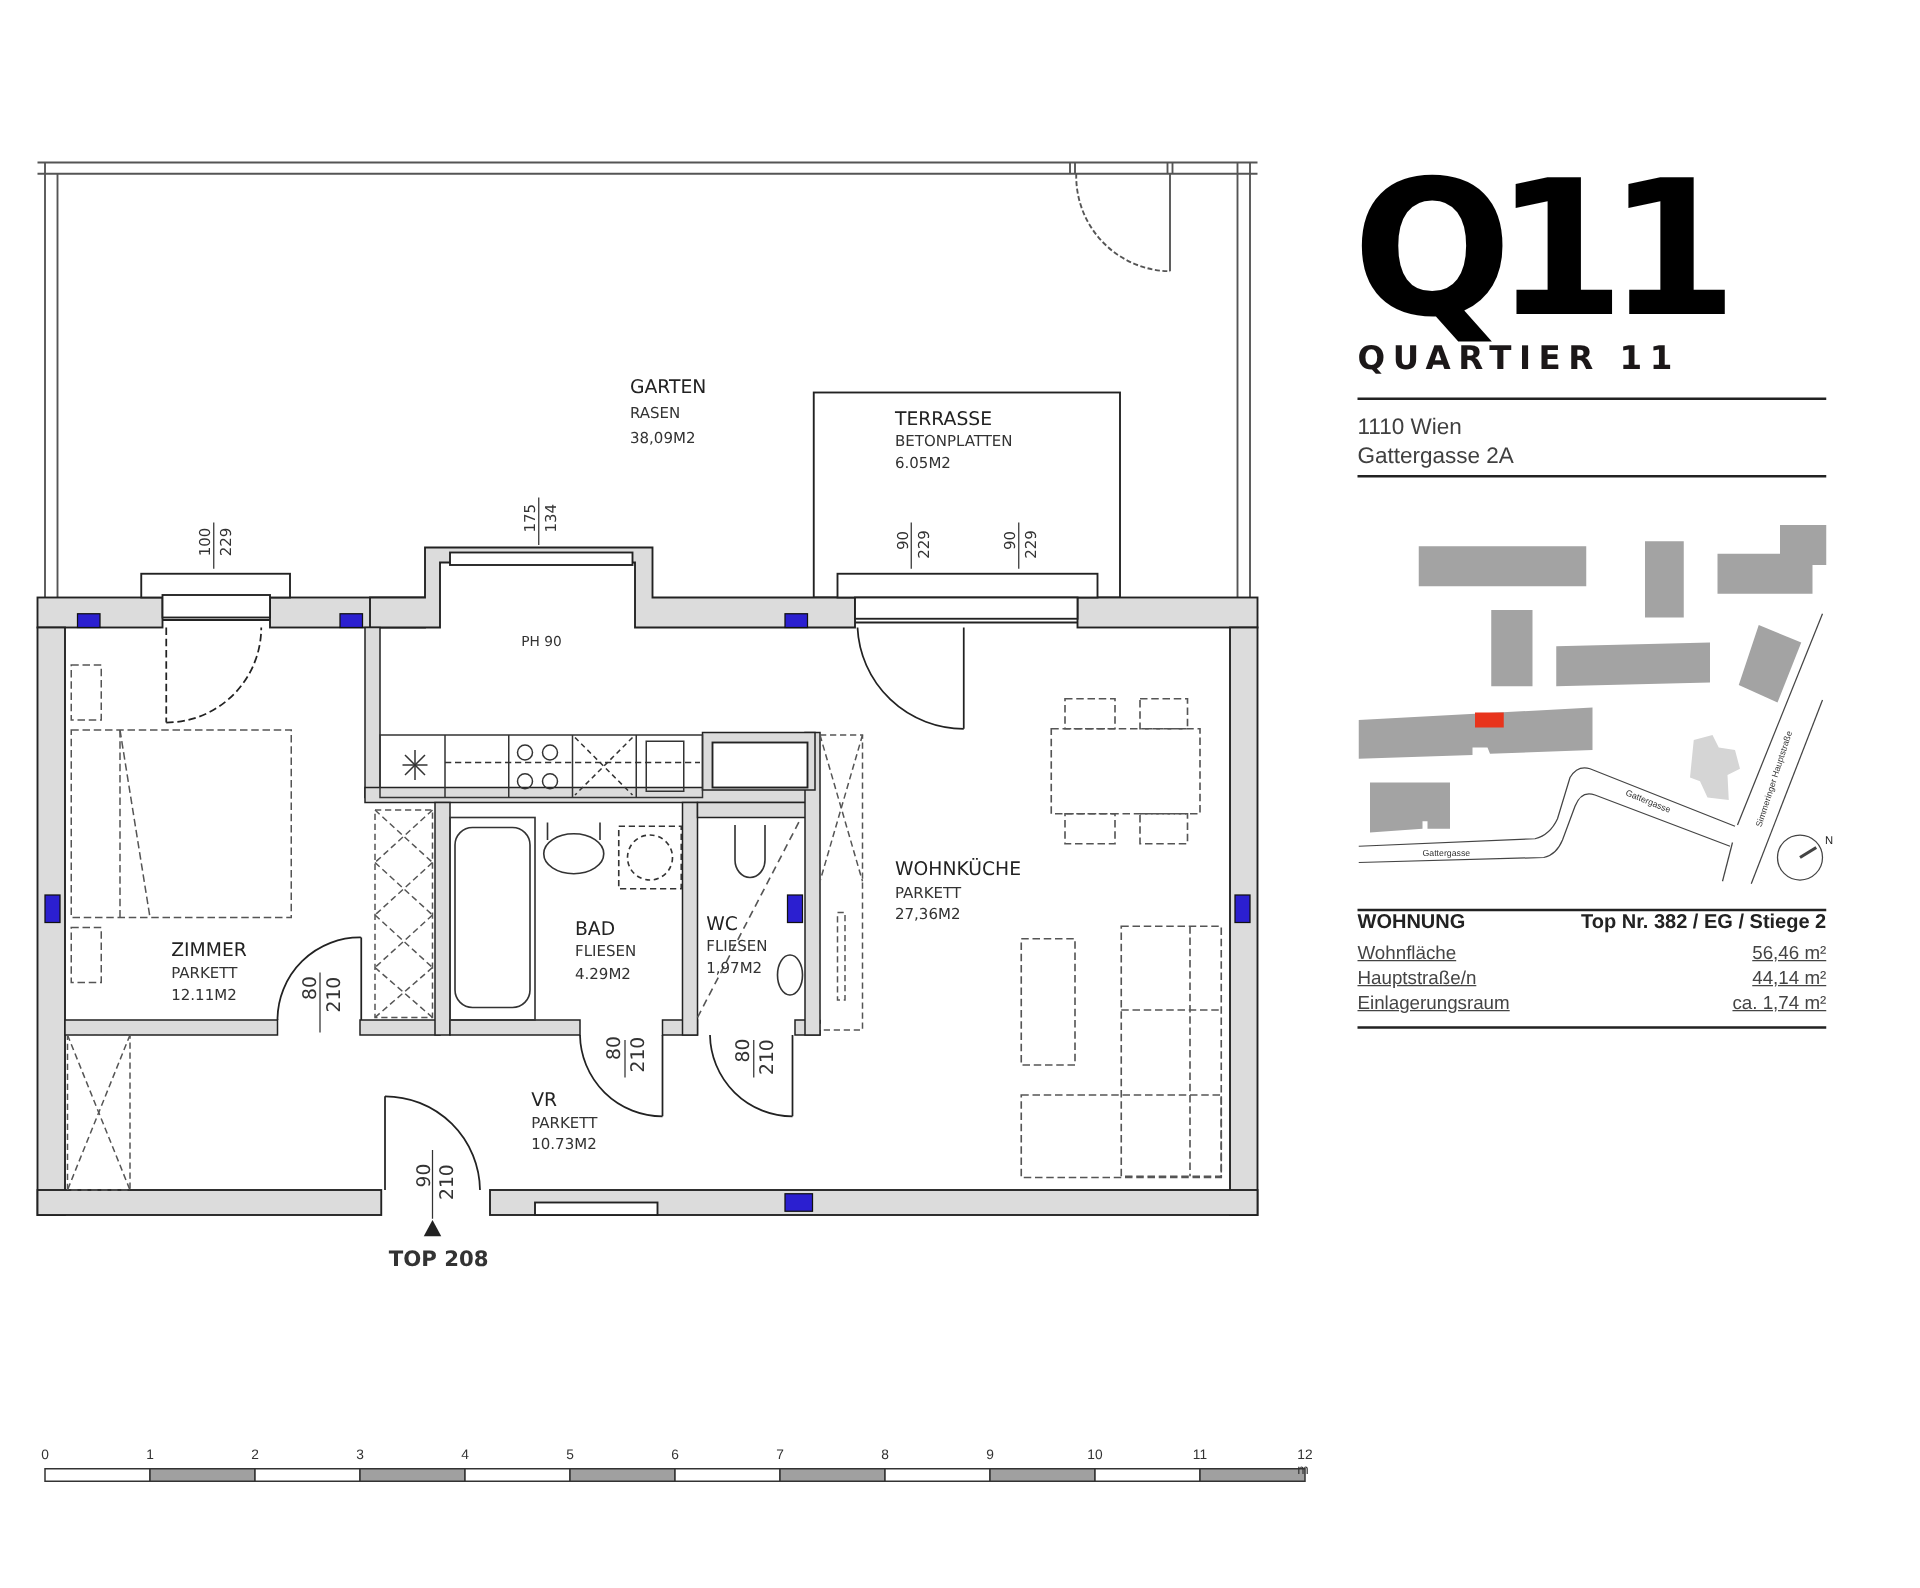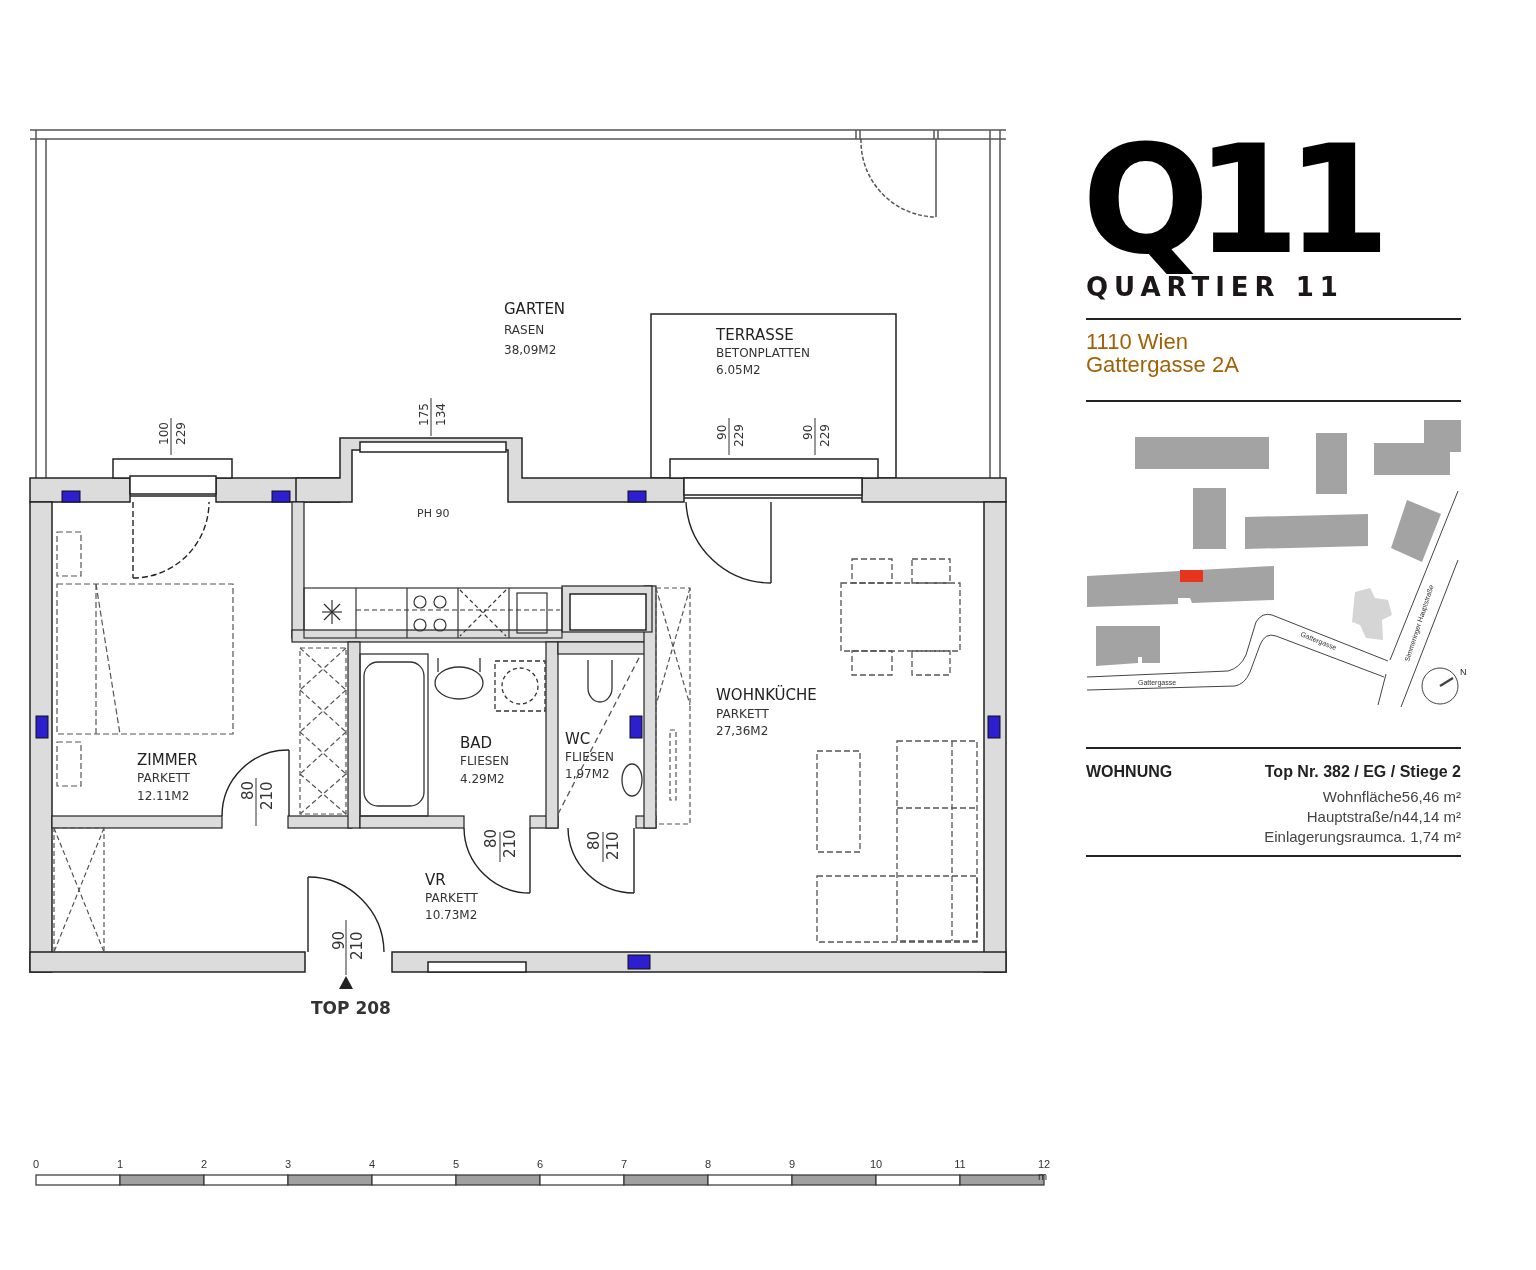--- a/index.html
+++ b/index.html
@@ -6,23 +6,23 @@
   body{width:1536px;height:1270px;position:relative;overflow:hidden;font-family:"DejaVu Sans",sans-serif;color:#222;}
   #plan{position:absolute;left:0;top:0;}
   .room-label{font-family:"DejaVu Sans",sans-serif;fill:#222;}
   .room-name{font-size:15px;}
   .room-sub{font-size:12px;fill:#333;}
   .dim{font-family:"DejaVu Sans",sans-serif;font-size:12px;fill:#333;}
   .side{position:absolute;left:1086px;top:140px;width:375px;}
   .logo{font-family:"DejaVu Sans",sans-serif;font-weight:bold;font-size:150px;line-height:120px;letter-spacing:-14px;color:#000000;height:120px;margin-left:-4px;}
   .subtitle{font-family:"DejaVu Sans",sans-serif;font-size:26px;letter-spacing:6px;color:#1b1718;margin-top:12px;font-weight:bold;}
   .rule{border-top:2px solid #222;}
-  .addr{font-family:"Liberation Sans",sans-serif;font-size:22px;color:#a16207;line-height:23px;padding:10px 0 24px 0;}
-  .info-head{display:flex;justify-content:space-between;font-family:"Liberation Sans",sans-serif;font-weight:bold;font-size:16px;color:#222;padding-top:14px;}
-  .info-row{display:flex;justify-content:flex-end;font-family:"Liberation Sans",sans-serif;font-size:15px;color:#444;line-height:20px;}
+  .addr{font-family:"Liberation Sans",sans-serif;font-size:18px;color:#404040;line-height:23px;padding:10px 0 4px 0;}
+  .info-head{display:flex;justify-content:space-between;font-family:"Liberation Sans",sans-serif;font-weight:bold;font-size:16px;color:#222;}
+  .info-row{display:flex;justify-content:space-between;font-family:"Liberation Sans",sans-serif;font-size:15px;color:#444;line-height:20px;text-decoration:underline;}
   .info-rows{padding:6px 0 8px 0;}
   .top-label{position:absolute;left:311px;top:998px;font-family:"DejaVu Sans",sans-serif;font-weight:bold;font-size:17px;color:#333;}
   .scale{position:absolute;left:36px;top:1158px;}
   .scale-tick{position:absolute;top:0;font-family:"Liberation Sans",sans-serif;font-size:11px;color:#333;transform:translateX(-50%);}
 </style>
 </head>
 <body>
 
 <svg id="plan" width="1536" height="1270" viewBox="0 0 1536 1270" xmlns="http://www.w3.org/2000/svg">
 

